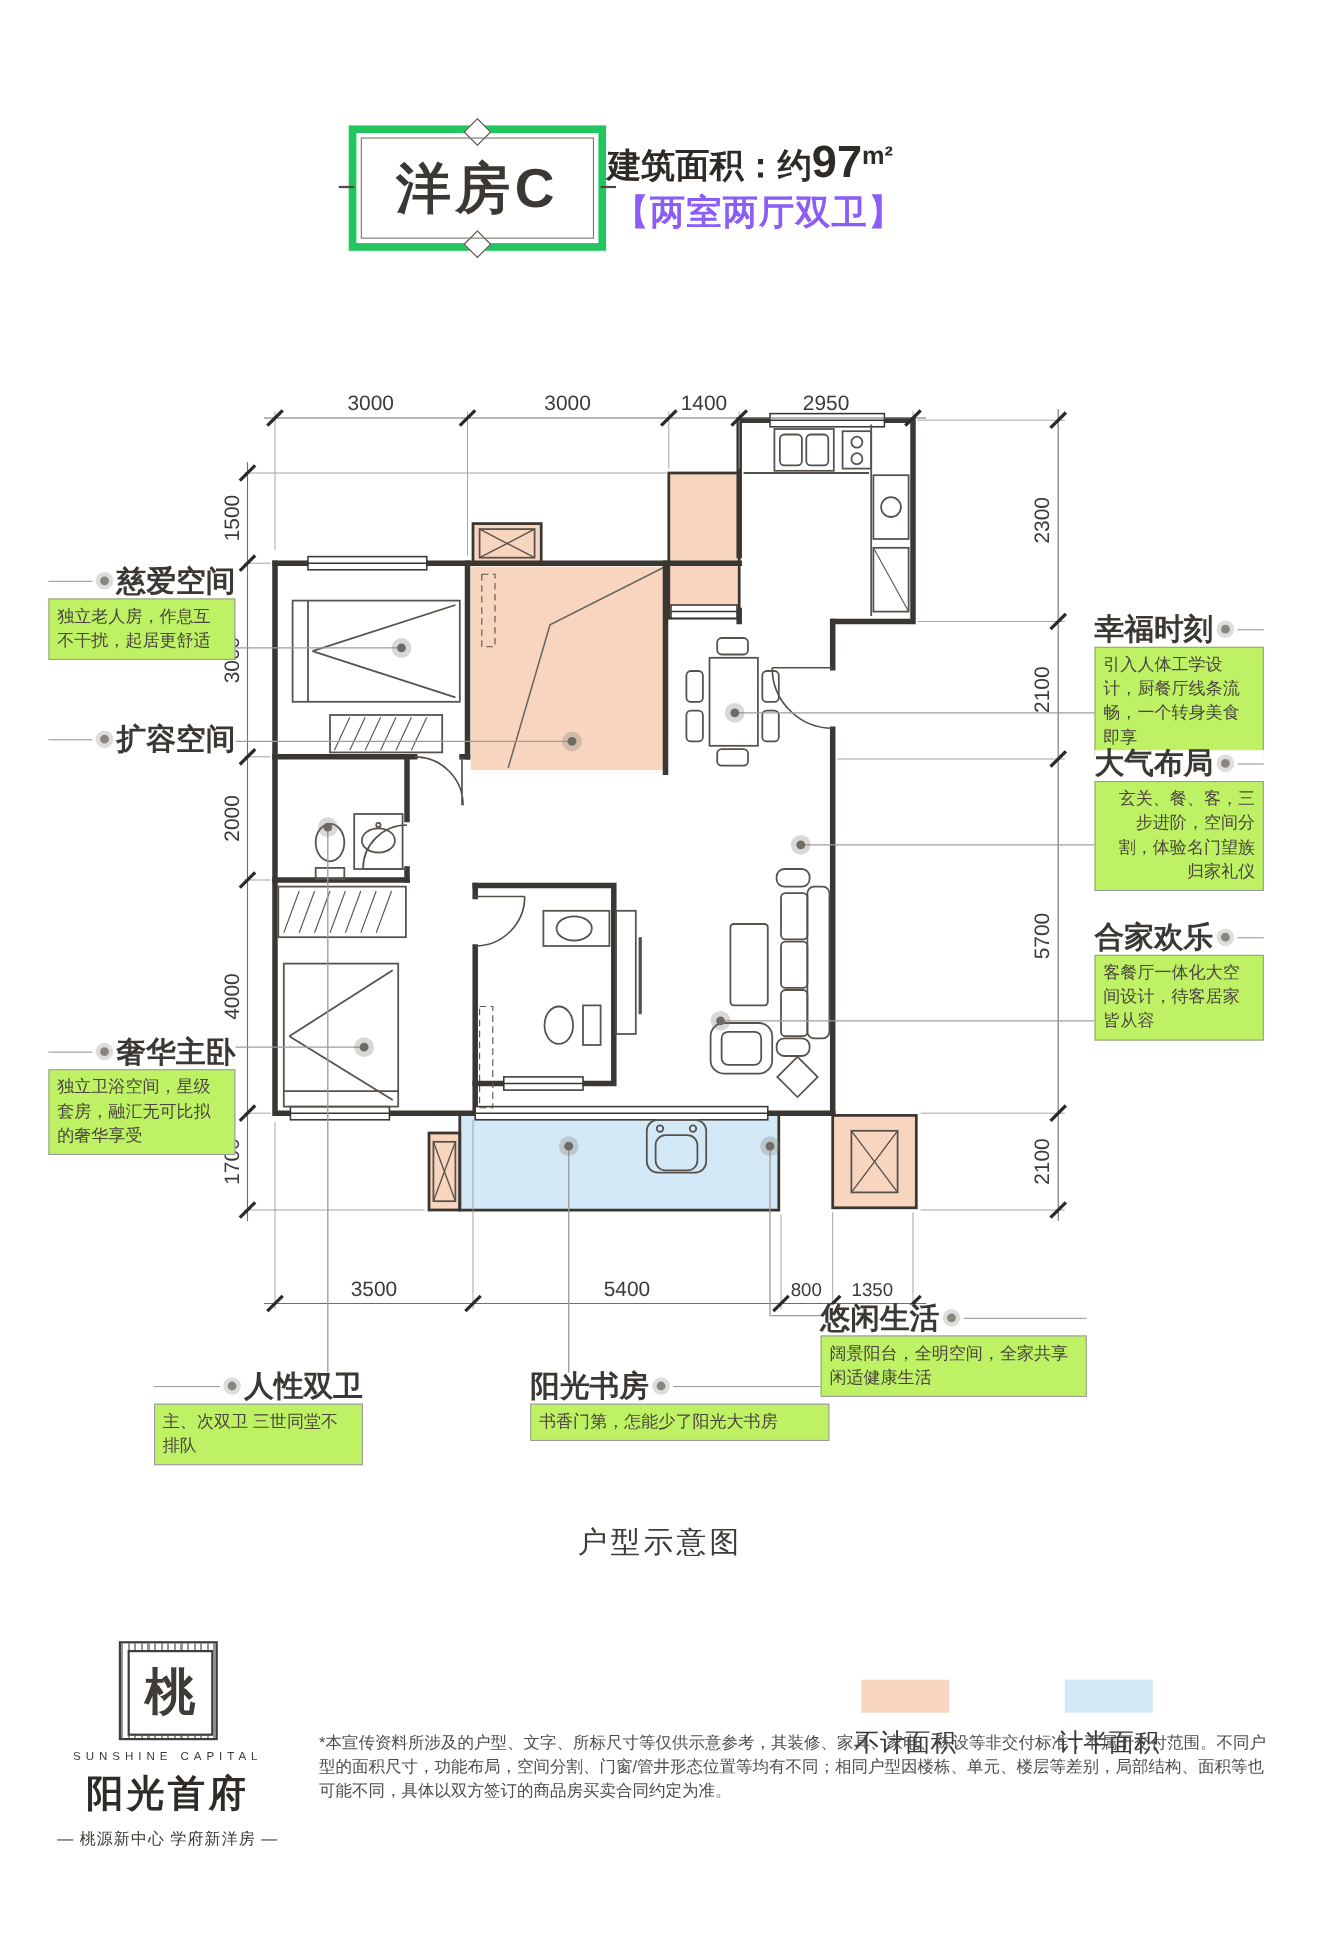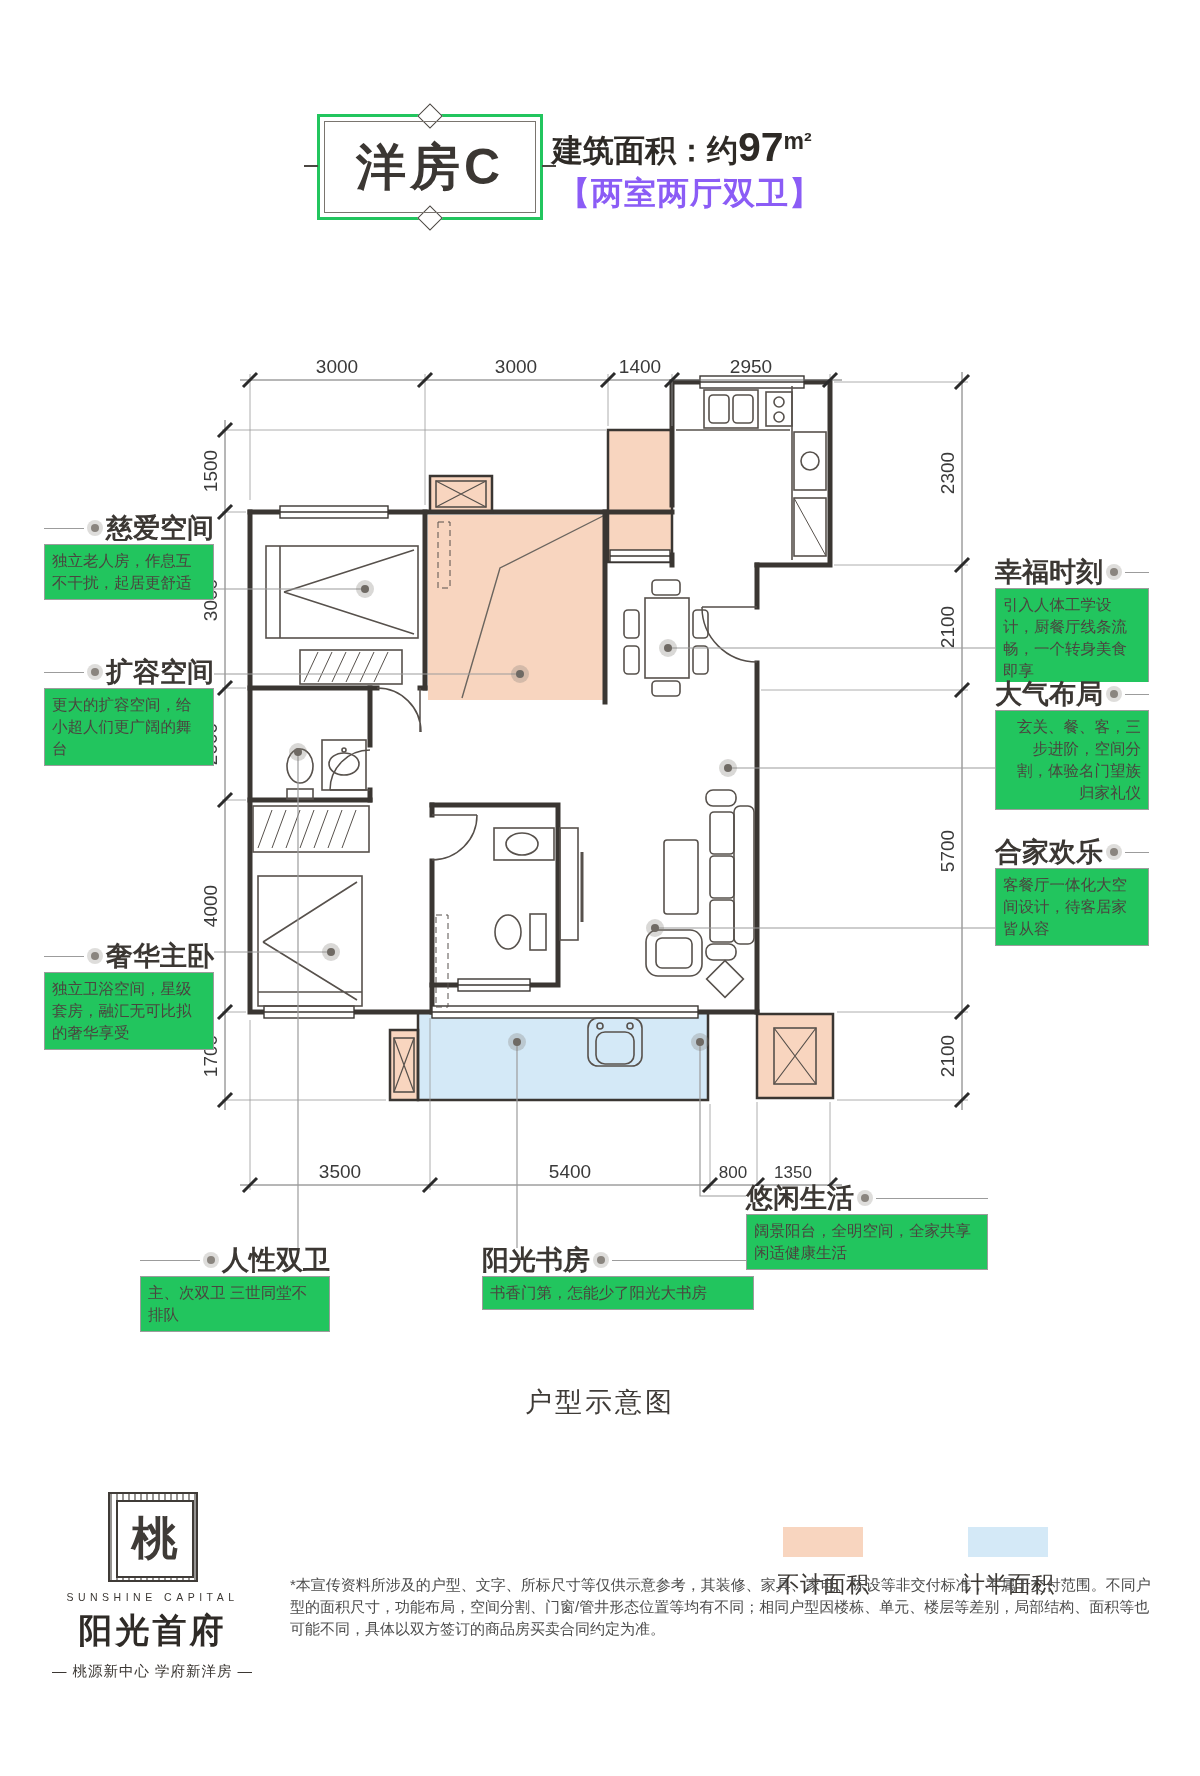--- a/index.html
+++ b/index.html
@@ -1,37 +1,37 @@
 <!DOCTYPE html>
 <html><head>
 <meta charset="utf-8">
 <style>
   html,body{margin:0;padding:0;background:#fff;}
   #page{position:relative;width:1200px;height:1776px;background:#fff;overflow:hidden;
         font-family:"Liberation Sans","DejaVu Sans",sans-serif;color:#3b3733;}
   svg{position:absolute;left:0;top:0;}
   
-  .plaque{position:absolute;left:317px;top:114px;width:220px;height:100px;border:3px solid #22c55e;background:#fff;}
+  .plaque{position:absolute;left:317px;top:114px;width:220px;height:100px;border:7px solid #22c55e;background:#fff;}
   .plaque .inner{position:absolute;inset:4px;border:1px solid #7a756f;display:flex;align-items:center;justify-content:center;}
   .plaque-title{font-size:50px;font-weight:bold;letter-spacing:4px;color:#3b3733;}
   .pin{position:absolute;top:48px;width:14px;height:2px;background:#4b4742;}
   .pin.l{left:-16px;} .pin.r{right:-16px;}
   .finial{position:absolute;left:101px;width:16px;height:16px;border:1px solid #4b4742;transform:rotate(45deg);background:#fff;}
   .finial.t{top:-10px;} .finial.b{bottom:-10px;}
   .area-line{position:absolute;left:552px;top:124px;font-weight:bold;color:#2e2a26;white-space:nowrap;}
   .area-prefix{font-size:31px;}
   .area-value{font-size:41px;}
   .area-unit{font-size:23px;position:relative;top:-12px;}
   .layout-line{position:absolute;left:558px;top:172px;font-size:32px;font-weight:bold;color:#8b5cf6;letter-spacing:1px;}
   
   .callout{position:absolute;z-index:3;}
   .co-title{display:flex;align-items:center;gap:7px;font-size:27px;font-weight:bold;color:#3b3733;background:#fff;line-height:24px;}
   .co-dot{width:8px;height:8px;border-radius:50%;background:#8a857f;box-shadow:0 0 0 4px rgba(138,133,127,.28);flex:0 0 auto;}
   .co-line{flex:1;height:1px;background:#9c9c9c;}
-  .co-body{margin-top:4px;border:1px solid #9c9c9c;background:#22c55e;padding:5px 7px;font-size:15.5px;line-height:1.42;color:#4a453f;}
+  .co-body{margin-top:4px;border:1px solid #9c9c9c;background:#bef264;padding:5px 7px;font-size:15.5px;line-height:1.42;color:#4a453f;}
   
   .caption{position:absolute;left:440px;top:1384px;width:320px;text-align:center;font-size:27px;letter-spacing:3px;color:#3f3b37;}
   .legend-item{position:absolute;top:1527px;display:flex;align-items:center;gap:12px;flex-direction:column;}
   .legend-item .sw{width:80px;height:30px;}
   .legend-item .lb{font-size:23px;color:#3b3733;}
   .lg1{left:777px;} .lg2{left:962px;}
   .logo{position:absolute;left:45px;top:1492px;width:215px;text-align:center;}
   .seal{width:90px;height:90px;margin:0 auto;border:2px solid #3f3b37;padding:6px;box-sizing:border-box;
         background:repeating-linear-gradient(90deg,rgba(63,59,55,.55) 0 2px,transparent 2px 6px);}
   .seal .seal-in{width:100%;height:100%;border:2px solid #3f3b37;background:#fff;display:flex;align-items:center;justify-content:center;
@@ -287,21 +287,20 @@
     </div>
     <div class="co-body">独立老人房，作息互不干扰，起居更舒适</div>
   </div>
 
   <div class="callout" style="left:44px;top:660px;width:170px;">
     <div class="co-title">
       <span class="co-line"></span>
       <span class="co-dot"></span>
       <span>扩容空间</span>
     </div>
-    <div class="co-body">更大的扩容空间，给小超人们更广阔的舞台</div>
   </div>
 
   <div class="callout" style="left:44px;top:944px;width:170px;">
     <div class="co-title">
       <span class="co-line"></span>
       <span class="co-dot"></span>
       <span>奢华主卧</span>
     </div>
     <div class="co-body">独立卫浴空间，星级套房，融汇无可比拟的奢华享受</div>
   </div>

